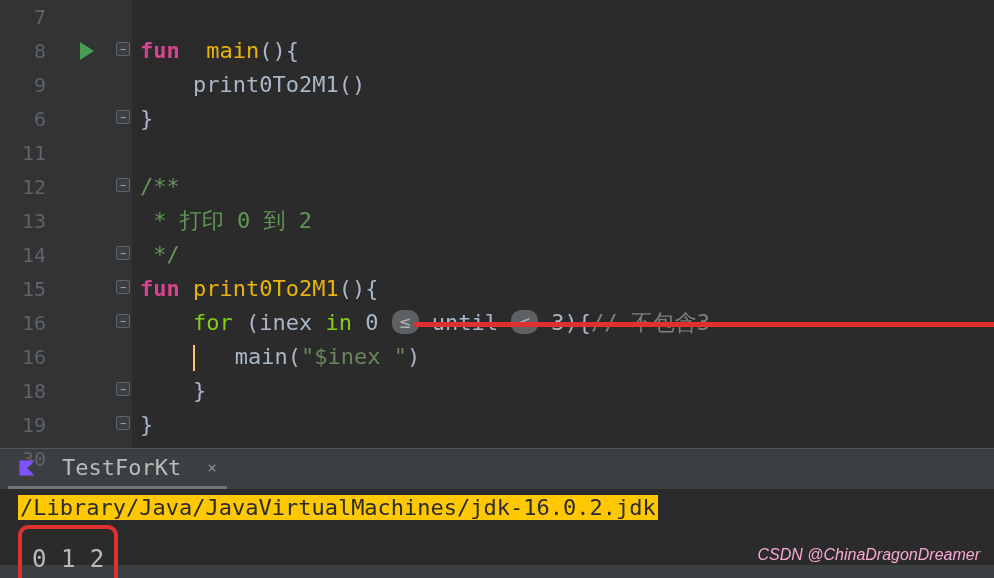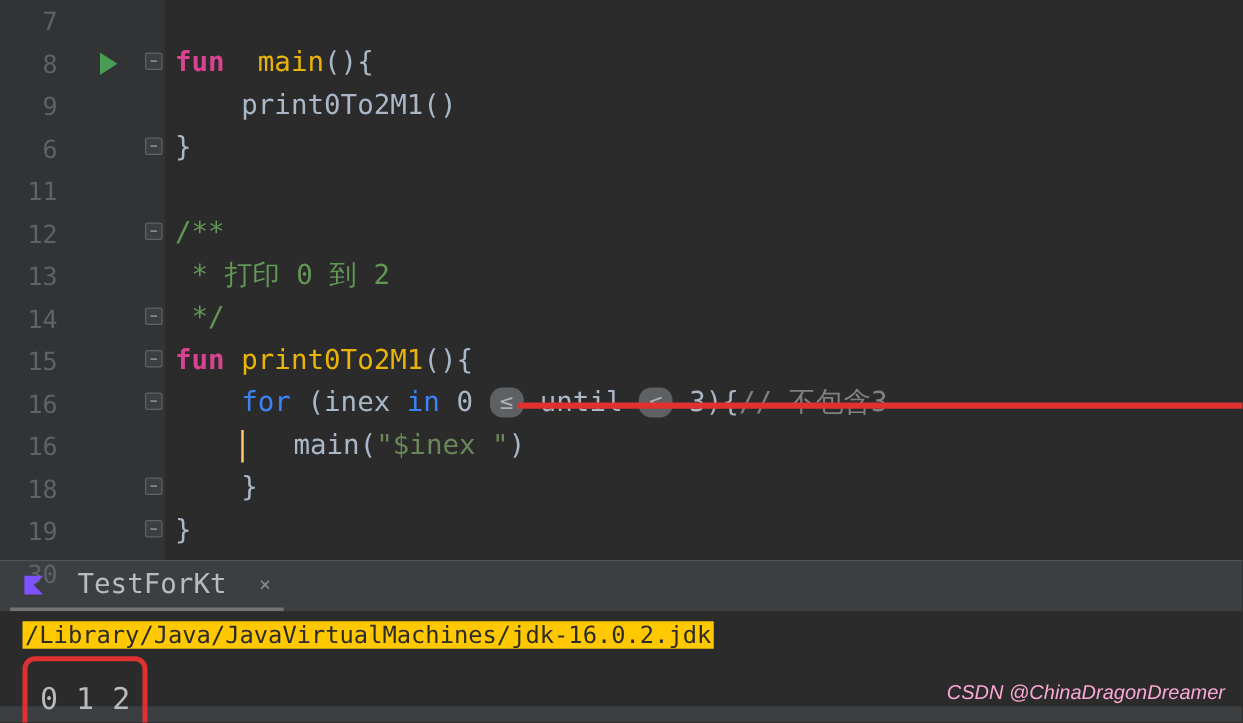--- a/index.html
+++ b/index.html
@@ -61,21 +61,21 @@
 .code {
   flex: 1;
   padding-left: 8px;
   position: relative;
 }
 .code-line {
   height: 34px;
   line-height: 34px;
   white-space: pre;
 }
-.kw { color: #3b82f6; }
+.kw { color: #84cc16; }
 .fn { color: #eab308; }
 .str { color: #6a8759; }
 .cmt { color: #808080; }
 .doc { color: #629755; }
 .keyword-fun { color: #d8438f; font-weight: bold; }
 .ident { color: #a9b7c6; }
 .brace { color: #a9b7c6; }
 .hint-badge {
   display: inline-block;
   background: #5e6163;
@@ -135,21 +135,21 @@
   background: #2b2b2b;
   padding: 4px 18px;
   position: relative;
 }
 .console-path {
   color: #d4af37;
   background: #d4af37;
   background: none;
   height: 30px;
   line-height: 30px;
-  font-size: 19px;
+  font-size: 22px;
 }
 .path-highlight {
   background: #ffc800;
   color: #2b2b2b;
   padding: 0 2px;
 }
 .console-output {
   color: #bababa;
   font-size: 24px;
   height: 36px;

